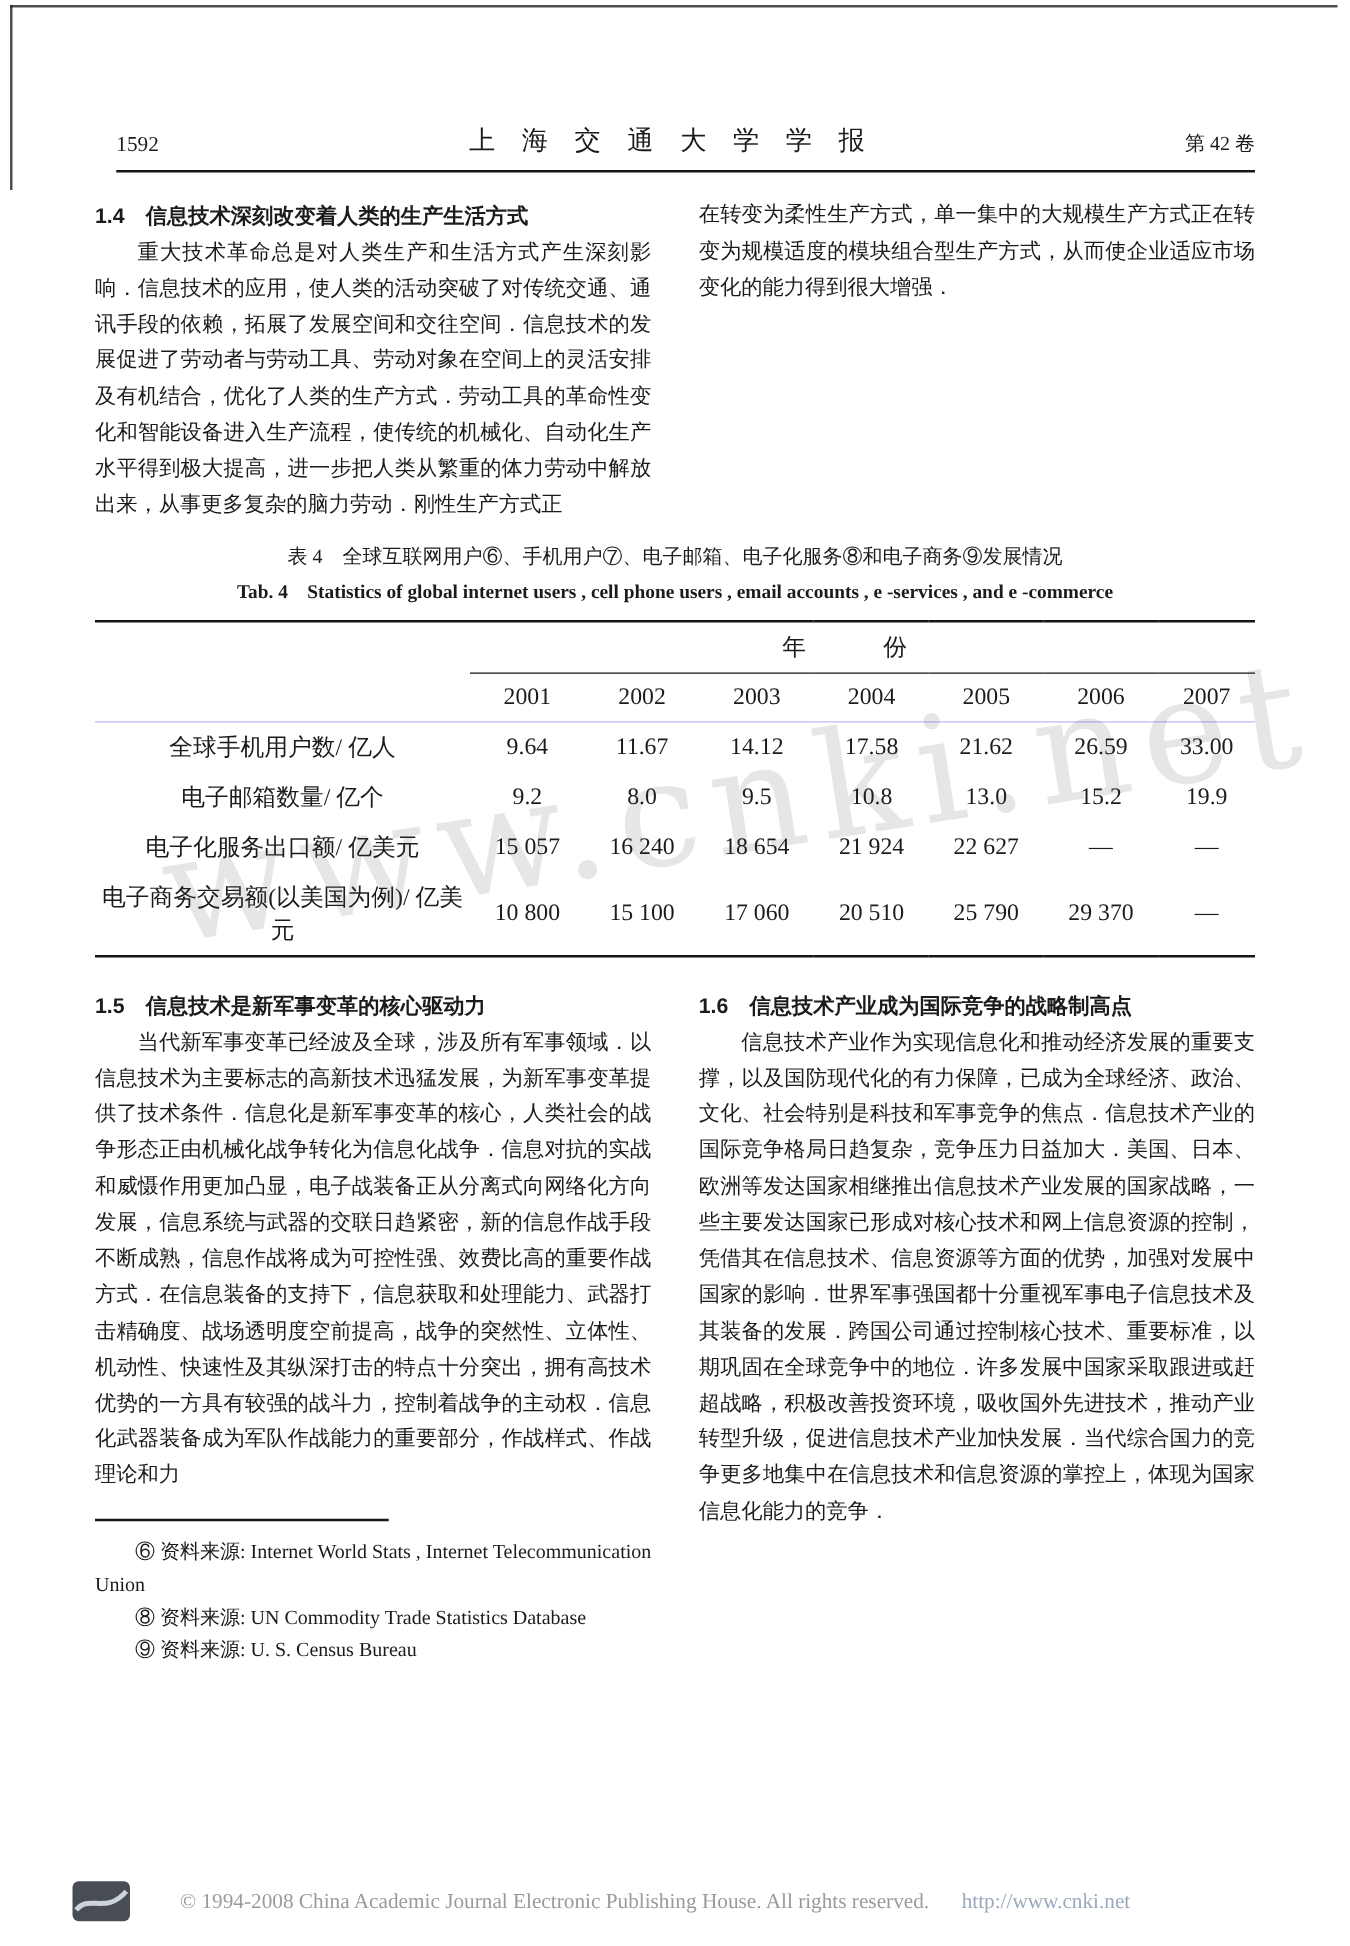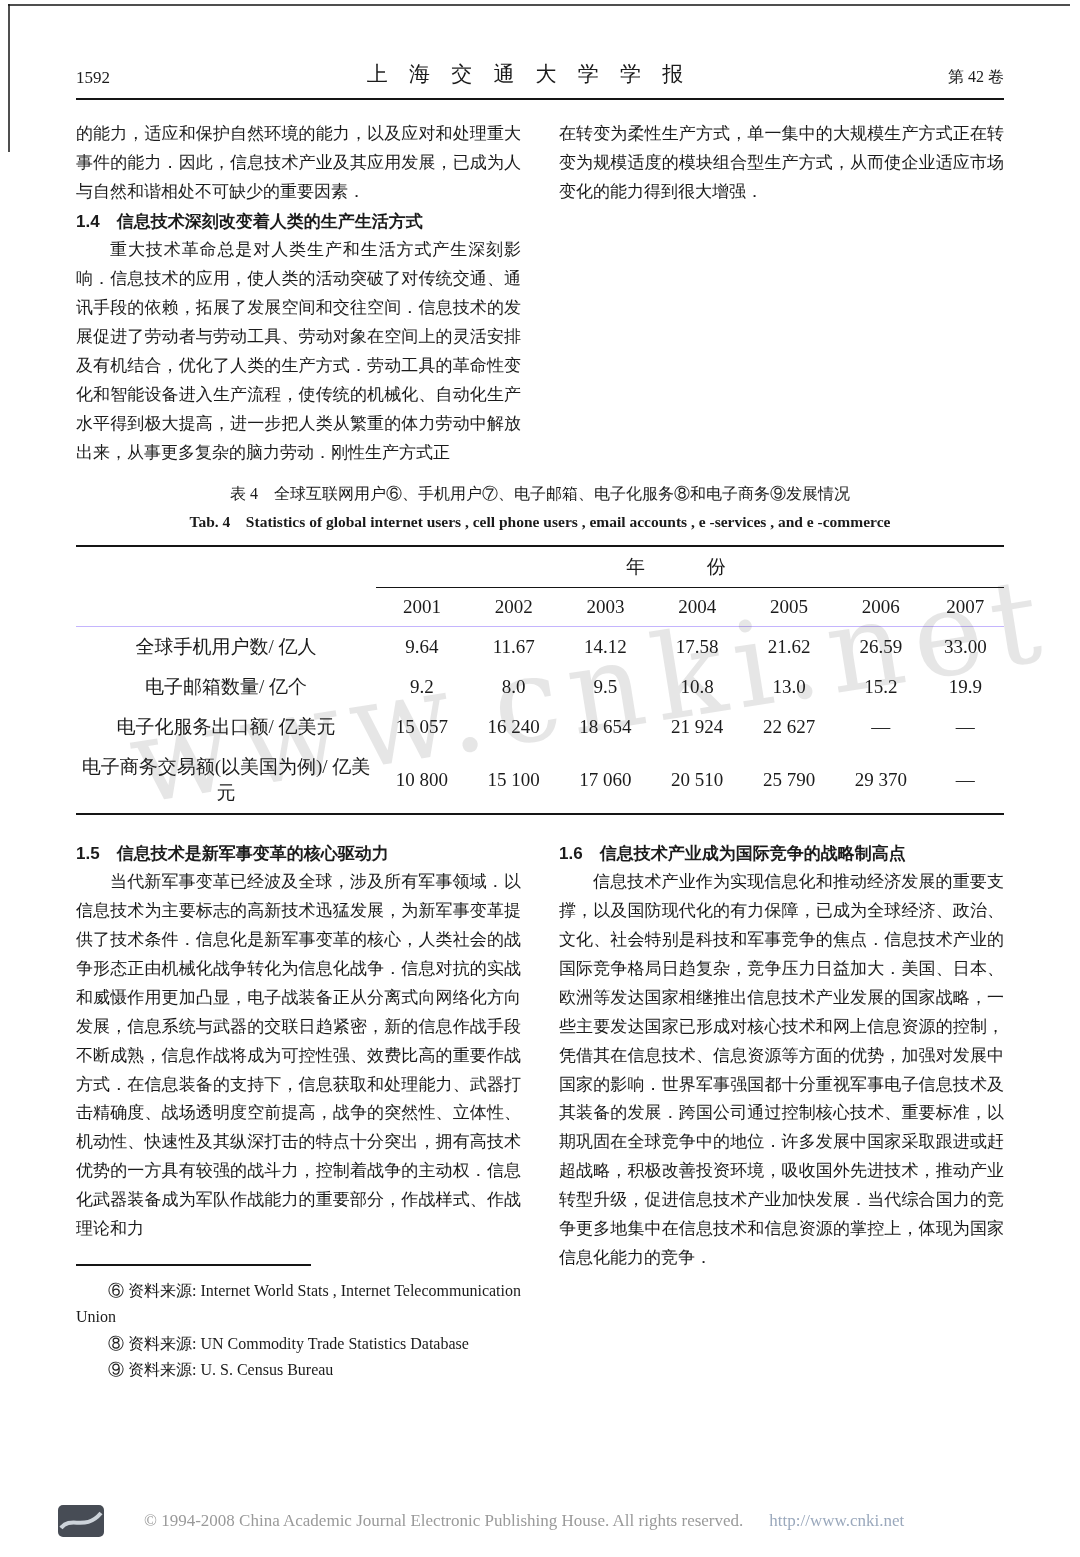--- a/index.html
+++ b/index.html
@@ -7,21 +7,21 @@
   .page {
     width:1080px; height:1557px; margin:0 auto; background:#ffffff;
     position:relative; padding:0 76px; overflow:hidden;
     font-family:"Liberation Serif","DejaVu Serif",serif; color:#1b1b1b;
   }
   .scan-edge-top { position:absolute; top:4px; left:8px; right:10px; height:2px; background:rgba(20,20,20,.75); }
   .scan-edge-left { position:absolute; top:4px; left:8px; width:2px; height:148px; background:rgba(20,20,20,.75); }
 
   .header {
     display:flex; justify-content:space-between; align-items:flex-end;
-    padding-top:60px; padding-bottom:10px; border-bottom:2px solid #151515;
+    padding-top:98px; padding-bottom:10px; border-bottom:2px solid #151515;margin-left:17px;
   }
   .page-number { font-size:17px; }
   .journal-title { font-size:21px; letter-spacing:.38em; white-space:nowrap; }
   .volume { font-size:16px; }
 
   .columns { display:flex; gap:38px; margin-top:20px; }
   .col { flex:1; min-width:0; }
   .para { font-size:17px; line-height:1.7; text-align:justify; }
   .indent { text-indent:2em; }
   .sec-heading {
@@ -73,21 +73,20 @@
   <div class="scan-edge-left"></div>
 
   <div class="header">
     <span class="page-number">1592</span>
     <span class="journal-title">上 海 交 通 大 学 学 报</span>
     <span class="volume">第 42 卷</span>
   </div>
 
   <div class="columns">
     <div class="col">
-      <p class="para noindent">的能力，适应和保护自然环境的能力，以及应对和处理重大事件的能力．因此，信息技术产业及其应用发展，已成为人与自然和谐相处不可缺少的重要因素．</p>
       <p class="sec-heading">1.4　信息技术深刻改变着人类的生产生活方式</p>
       <p class="para indent">重大技术革命总是对人类生产和生活方式产生深刻影响．信息技术的应用，使人类的活动突破了对传统交通、通讯手段的依赖，拓展了发展空间和交往空间．信息技术的发展促进了劳动者与劳动工具、劳动对象在空间上的灵活安排及有机结合，优化了人类的生产方式．劳动工具的革命性变化和智能设备进入生产流程，使传统的机械化、自动化生产水平得到极大提高，进一步把人类从繁重的体力劳动中解放出来，从事更多复杂的脑力劳动．刚性生产方式正</p>
     </div>
     <div class="col">
       <p class="para">在转变为柔性生产方式，单一集中的大规模生产方式正在转变为规模适度的模块组合型生产方式，从而使企业适应市场变化的能力得到很大增强．</p>
     </div>
   </div>
 
   <div class="table-section">
     <div class="caption-cn">表 4　全球互联网用户⑥、手机用户⑦、电子邮箱、电子化服务⑧和电子商务⑨发展情况</div>

